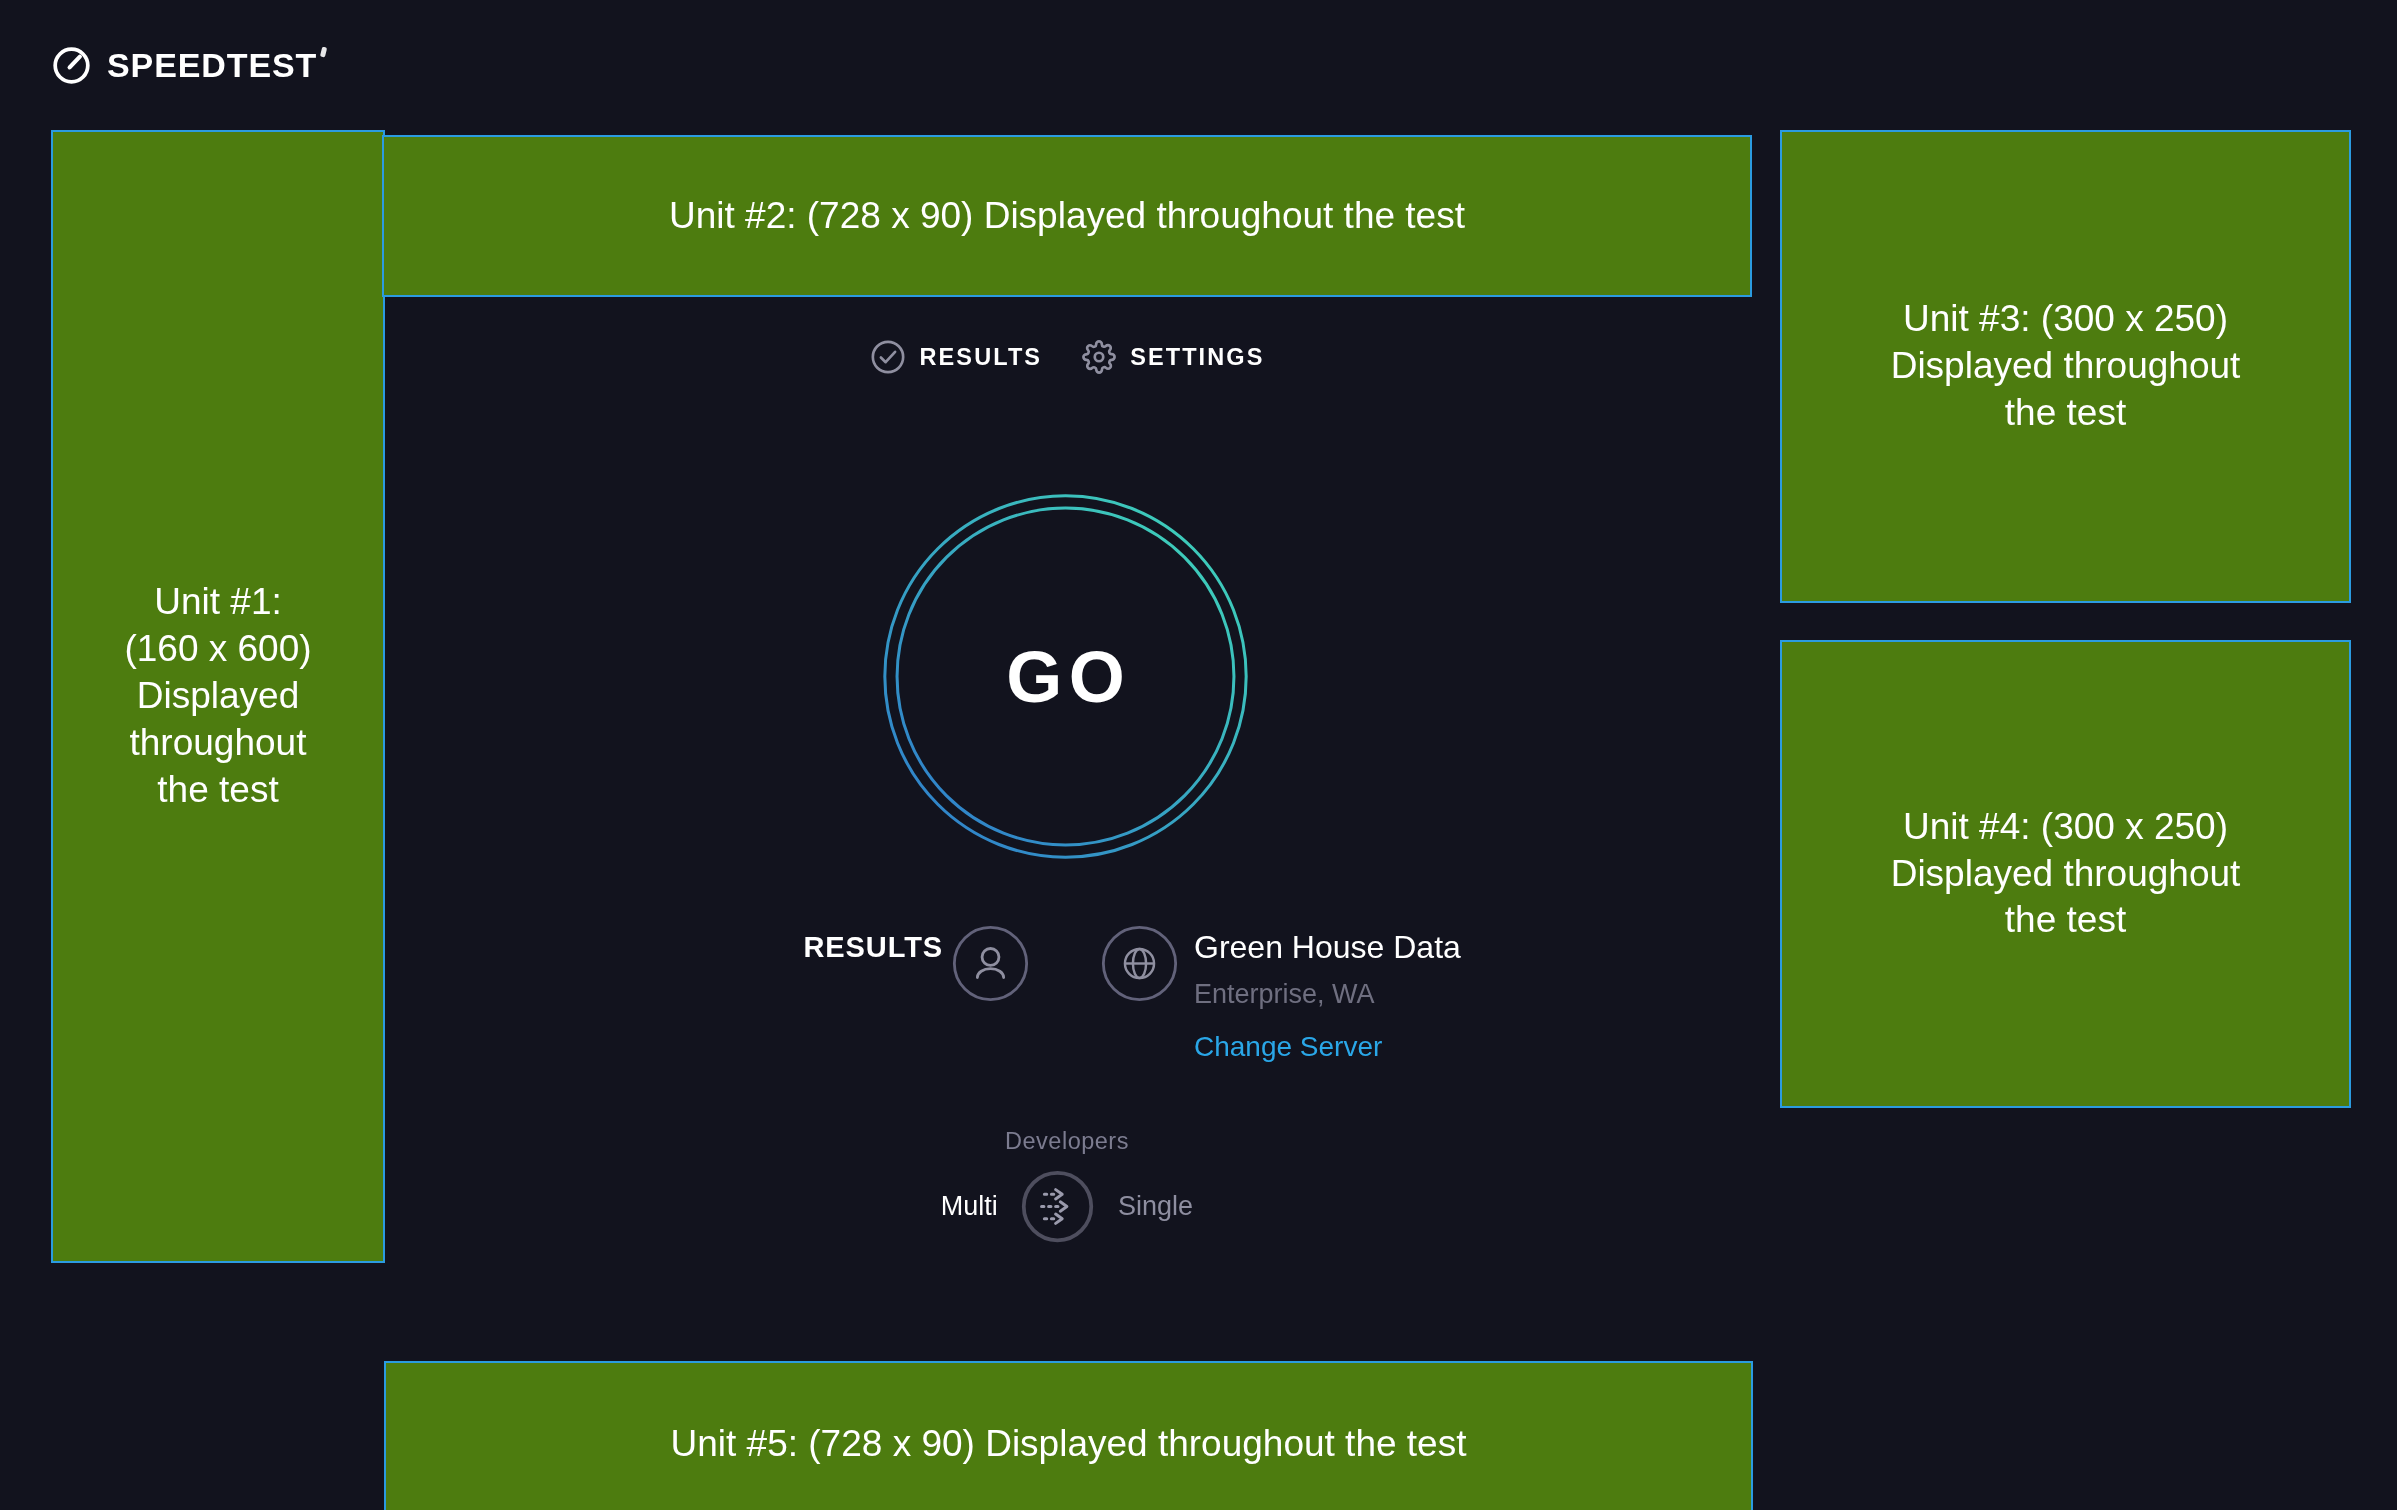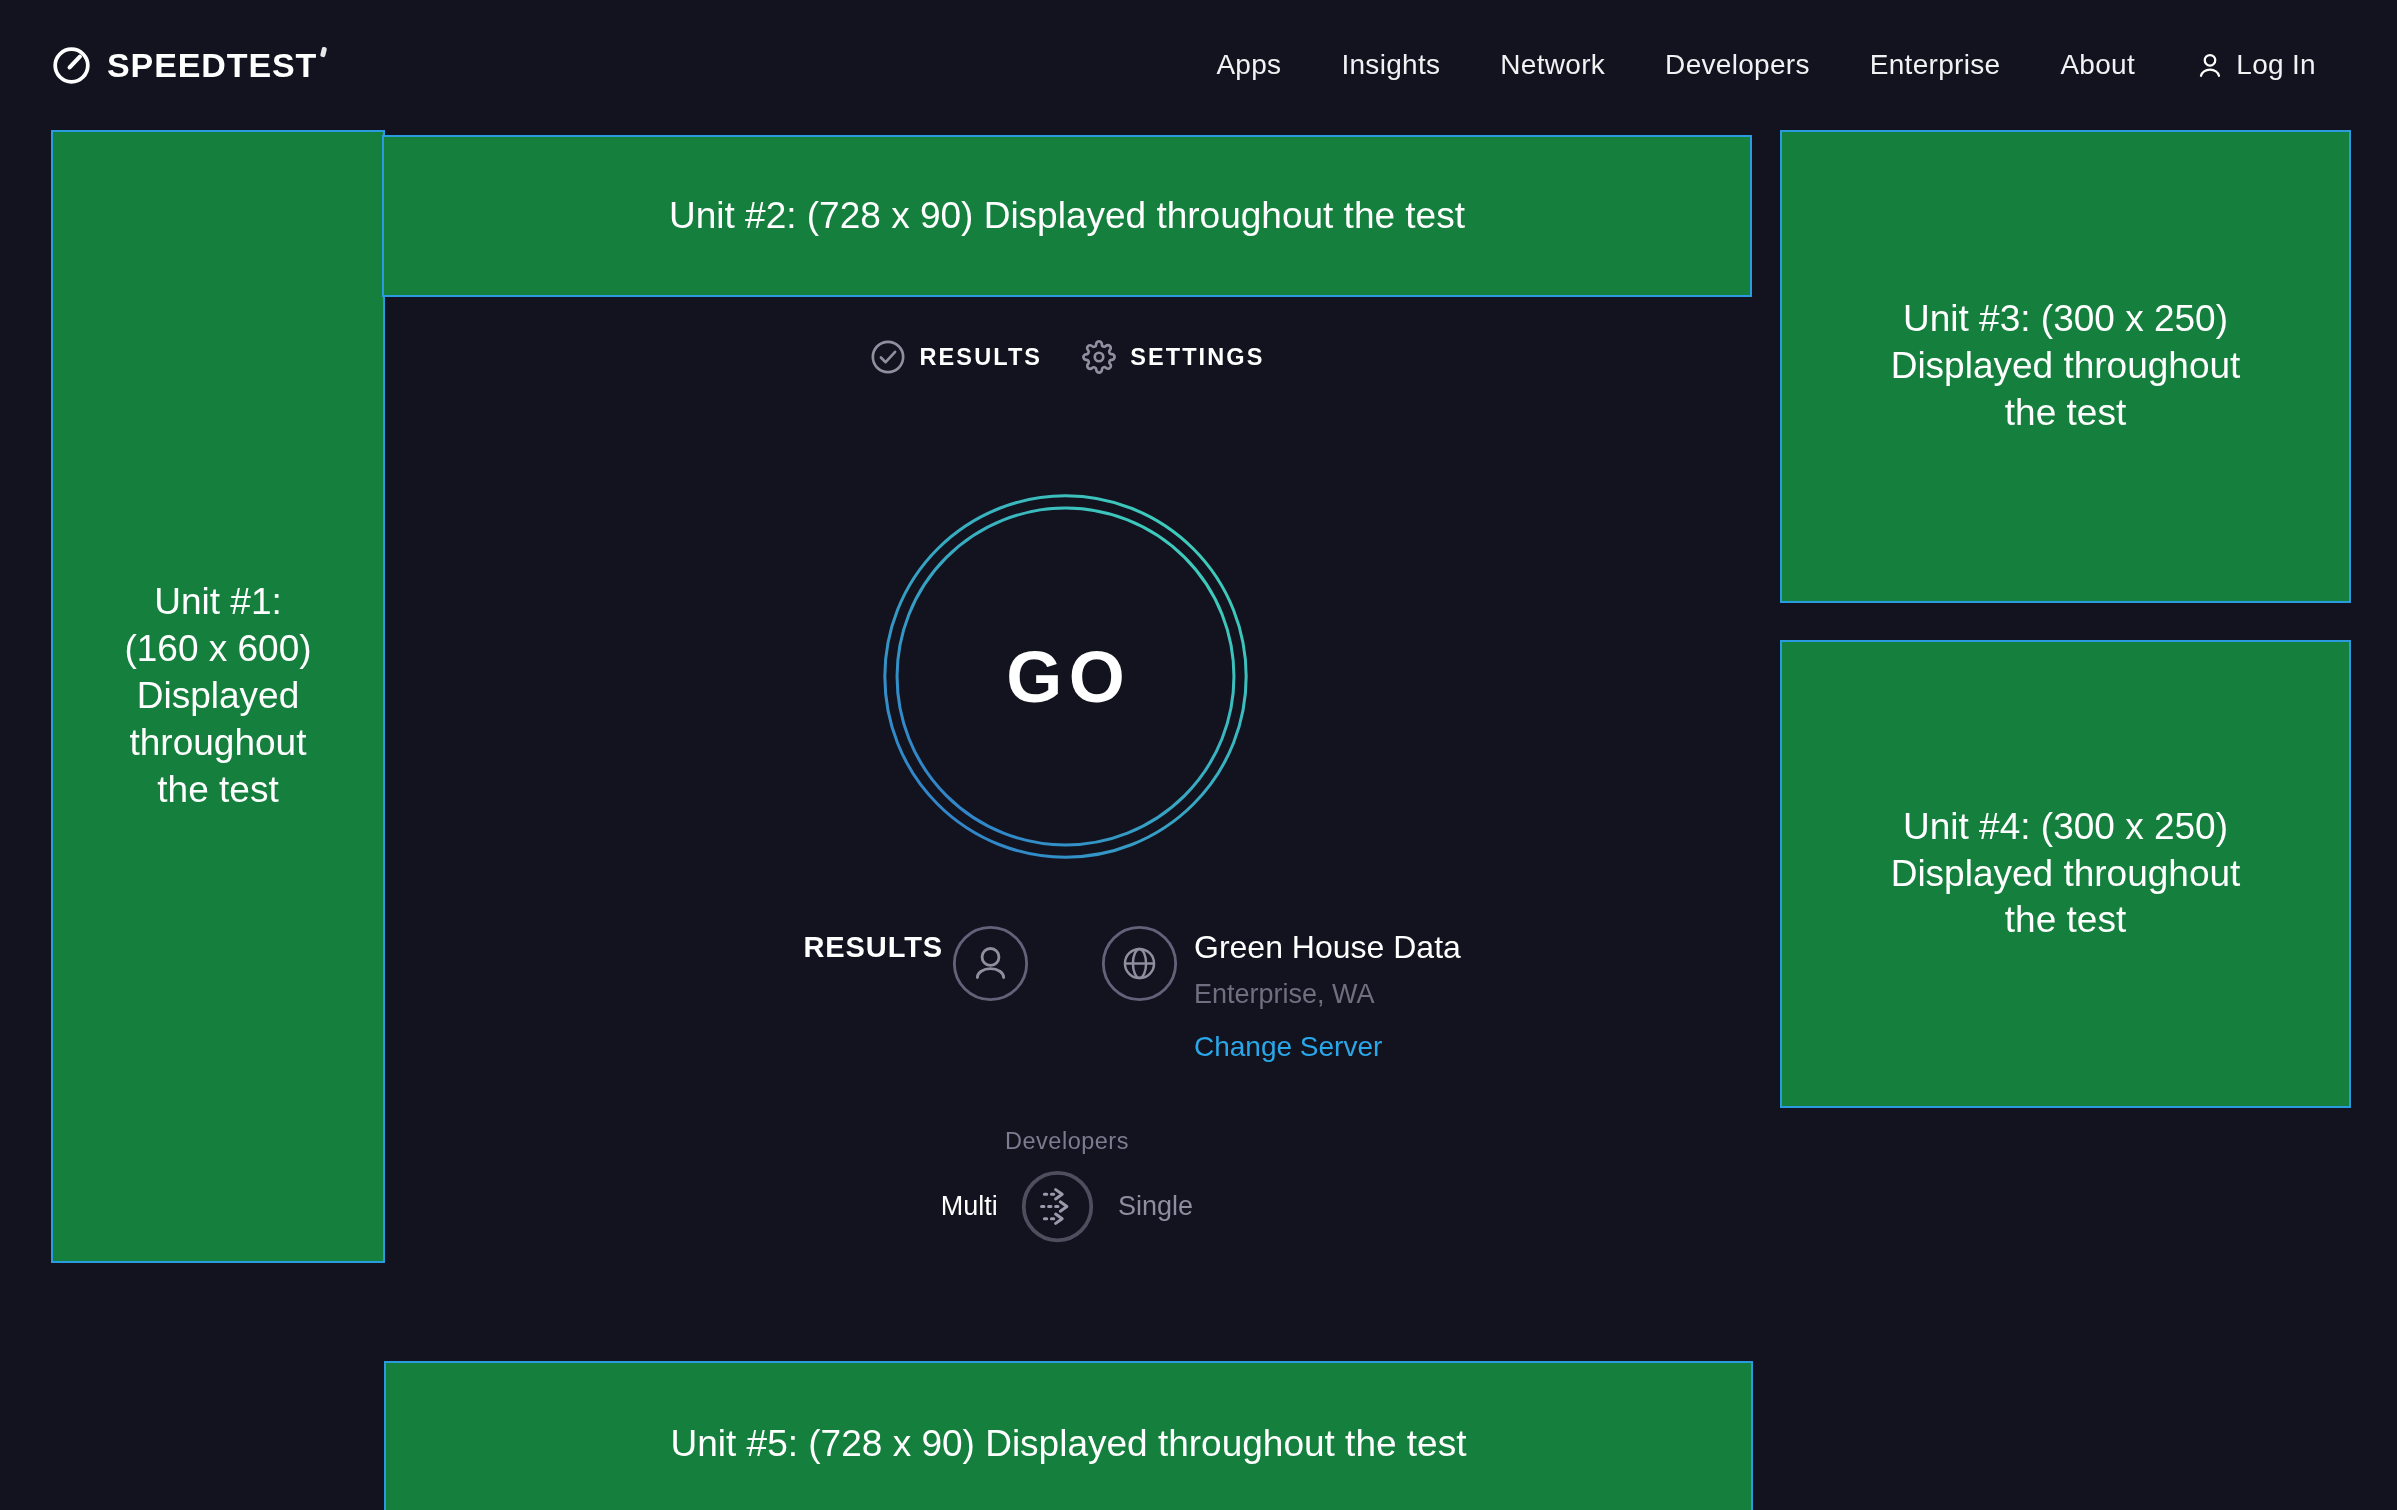--- a/index.html
+++ b/index.html
@@ -11,21 +11,21 @@
           display:flex;align-items:center;justify-content:space-between;
           padding:0 81px 0 51px;box-sizing:border-box;}
   .logo{display:flex;align-items:center;gap:15px;cursor:pointer;}
   .logo-text{font-size:34px;font-weight:700;letter-spacing:0.9px;color:#fff;display:flex;align-items:flex-start;}
   .logo-tm{width:4.7px;height:10.4px;background:#fff;border-radius:1.9px;margin:1.9px 0 0 3.8px;transform:rotate(14deg);opacity:.9;}
   nav{display:flex;align-items:center;gap:60px;}
   .nav-item{font-size:28px;color:#f2f2f5;letter-spacing:0.3px;cursor:pointer;}
   .login{display:flex;align-items:center;gap:11.3px;cursor:pointer;}
 
   
-  .ad{position:absolute;background:#15803d;border:2.8px solid #2b9be0;box-sizing:border-box;
+  .ad{position:absolute;background:#4d7c0f;border:2.8px solid #2b9be0;box-sizing:border-box;
       display:flex;align-items:center;justify-content:center;text-align:center;cursor:pointer;}
   .ad span{font-size:37px;line-height:1.27;color:#fff;white-space:pre-line;}
   #ad1{left:51px;top:130px;width:334px;height:1133px;}
   #ad2{left:382px;top:135px;width:1370px;height:162px;}
   #ad3{left:1780px;top:130px;width:571px;height:473px;}
   #ad4{left:1780px;top:640px;width:571px;height:468px;}
   #ad5{left:384px;top:1361px;width:1369px;height:167px;}
 
   
   #tabs{position:absolute;left:382px;top:339px;width:1370px;display:flex;justify-content:center;
@@ -73,35 +73,20 @@
     <div class="logo">
       <svg width="41" height="41" viewBox="0 0 44 44">
         <circle cx="22" cy="22" r="17.5" fill="none" stroke="#fff" stroke-width="4"></circle>
         <line x1="20" y1="24" x2="31" y2="12.5" stroke="#fff" stroke-width="4.5" stroke-linecap="round"></line>
       </svg>
       <div class="logo-text">
         <span>SPEEDTEST</span>
         <span class="logo-tm"></span>
       </div>
     </div>
-    <nav>
-      <span class="nav-item">Apps</span>
-      <span class="nav-item">Insights</span>
-      <span class="nav-item">Network</span>
-      <span class="nav-item">Developers</span>
-      <span class="nav-item">Enterprise</span>
-      <span class="nav-item">About</span>
-      <span class="login">
-        <svg width="30" height="30" viewBox="0 0 24 24">
-          <circle cx="12" cy="8.2" r="4.2" fill="none" stroke="#fff" stroke-width="1.8"></circle>
-          <path d="M4.8 20.6 a7.3 5.9 0 0 1 14.4 0" fill="none" stroke="#fff" stroke-width="1.8" stroke-linecap="round"></path>
-        </svg>
-        <span class="nav-item">Log In</span>
-      </span>
-    </nav>
   </div>
 
   <div id="ad1" class="ad">
     <span>Unit #1:
 (160 x 600)
 Displayed
 throughout
 the test</span>
   </div>
   <div id="ad2" class="ad">

